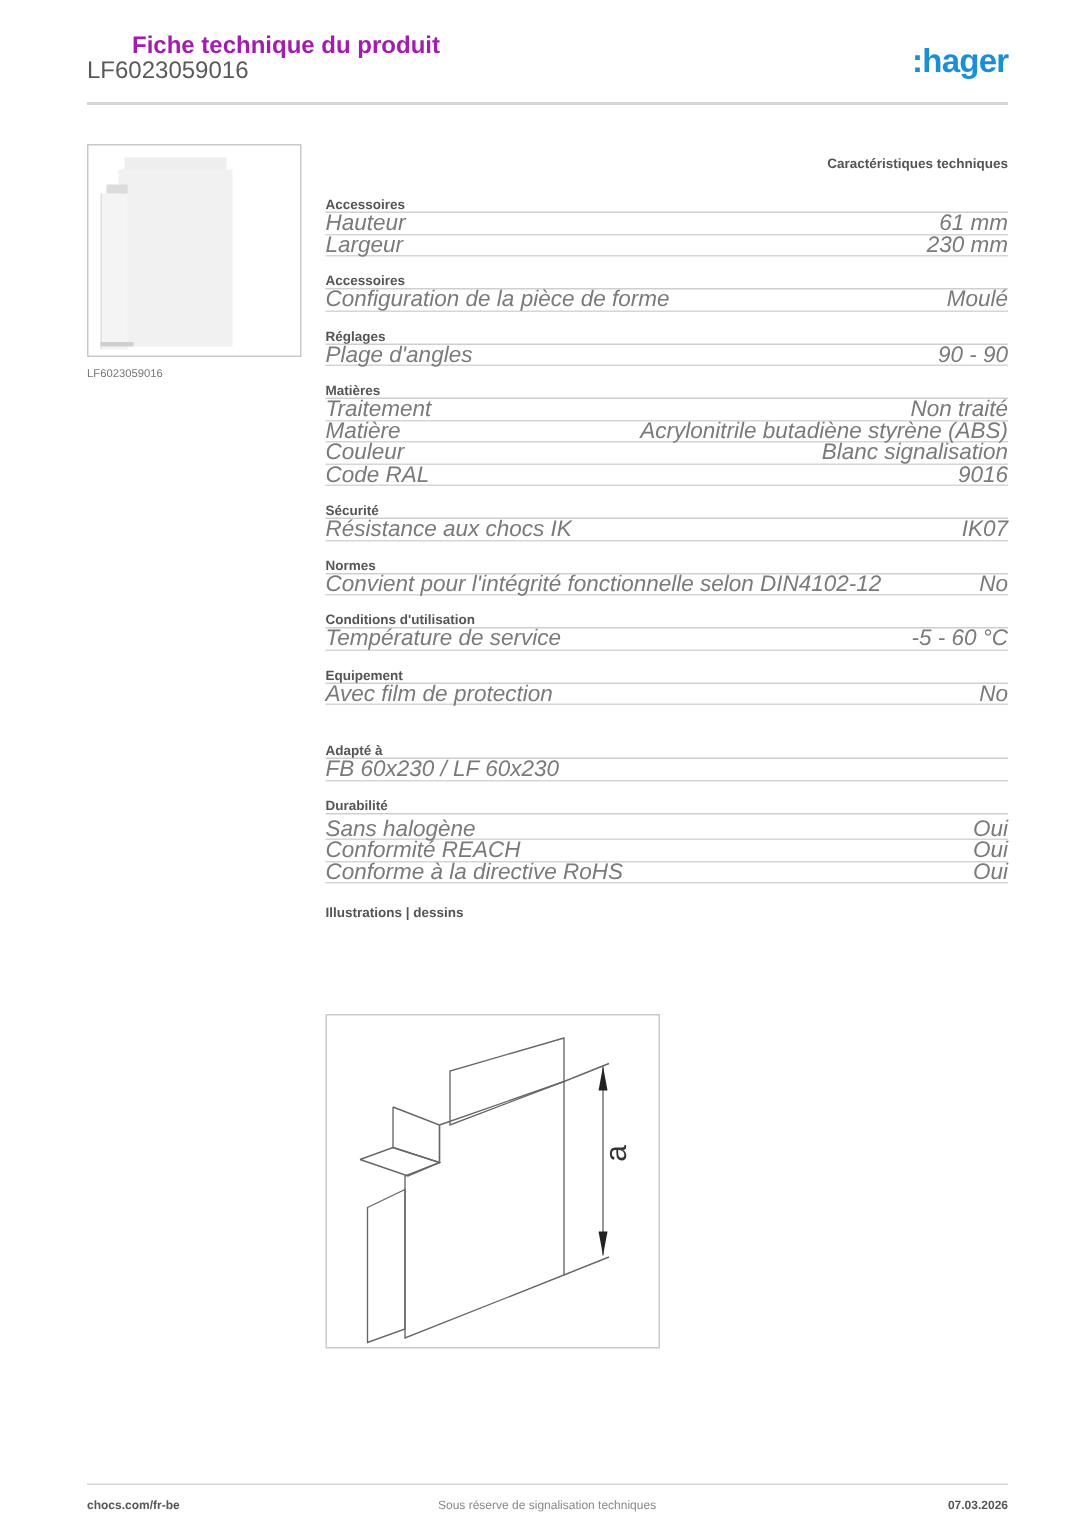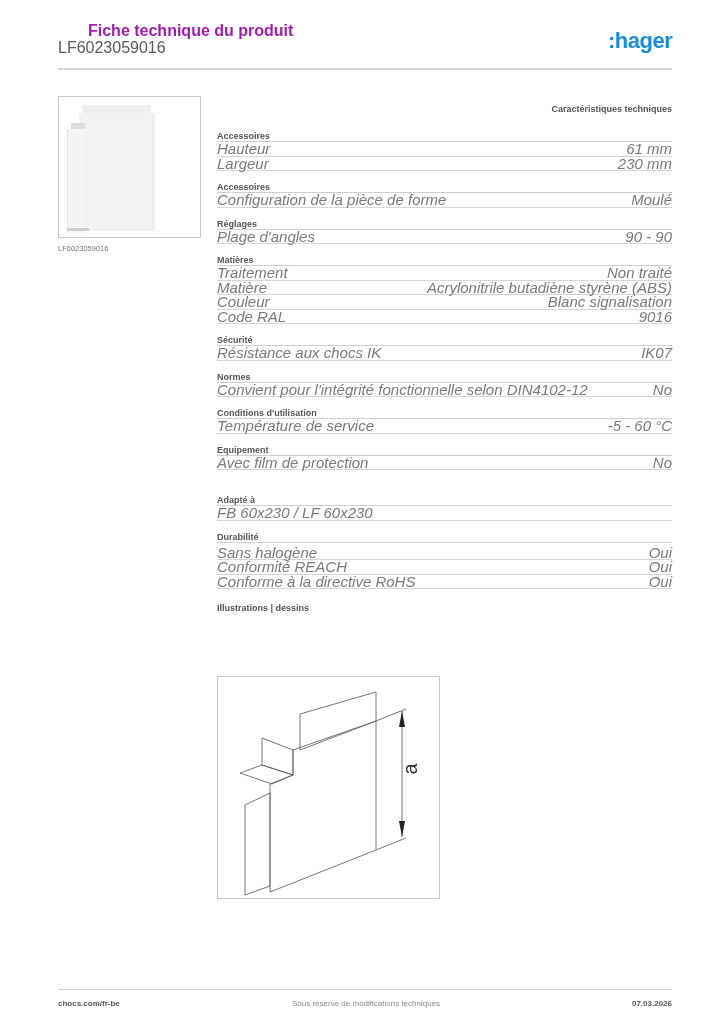--- a/index.html
+++ b/index.html
@@ -192,15 +192,15 @@
     </g>
     <polygon points="184,34 181,50 187,50" fill="#222"></polygon>
     <polygon points="184,160 181,144 187,144" fill="#222"></polygon>
     <text x="199" y="92" font-size="20" fill="#333" font-family="Liberation Sans, sans-serif" transform="rotate(-90 199 92)" text-anchor="middle">a</text>
   </svg>
 </div>
 
 <div>
   <div class="footer-rule"></div>
   <div class="footer-left">chocs.com/fr-be</div>
-  <div class="footer-center">Sous réserve de modifications techniques</div>
+  <div class="footer-center">Sous réserve de signalisation techniques</div>
   <div class="footer-right">07.03.2026</div>
 </div>
 
 </body></html>

